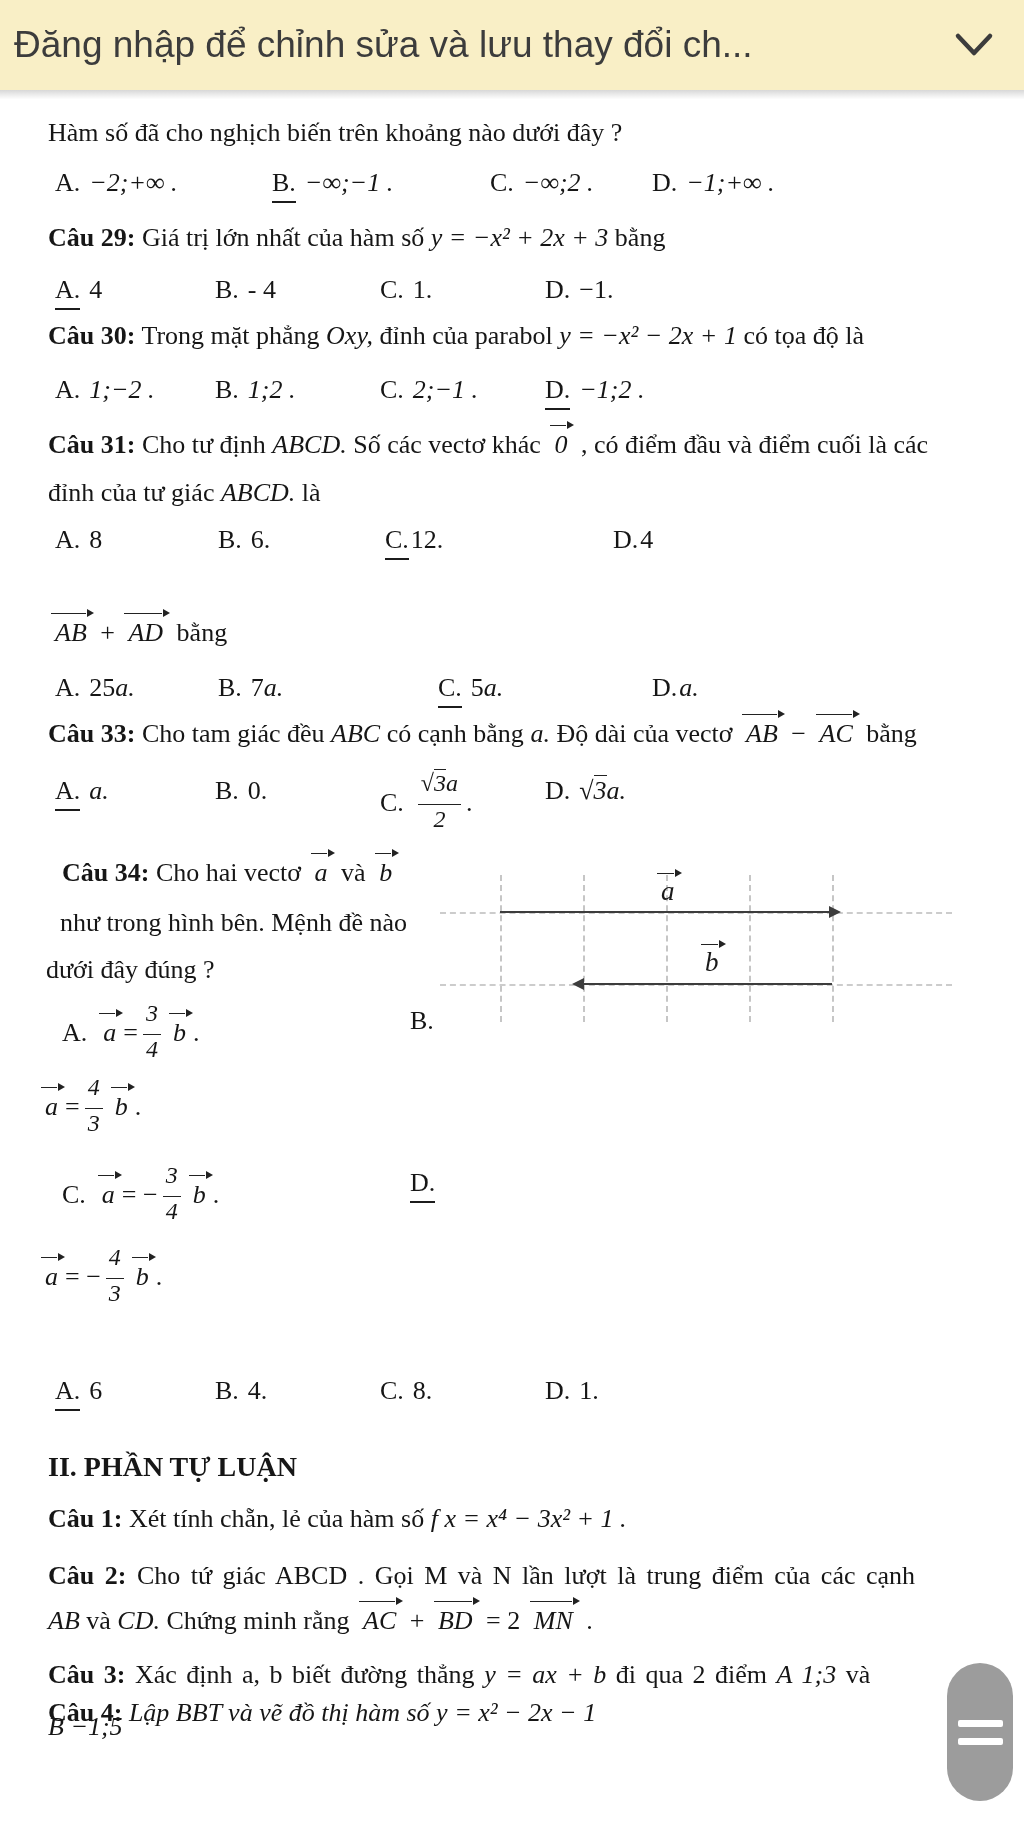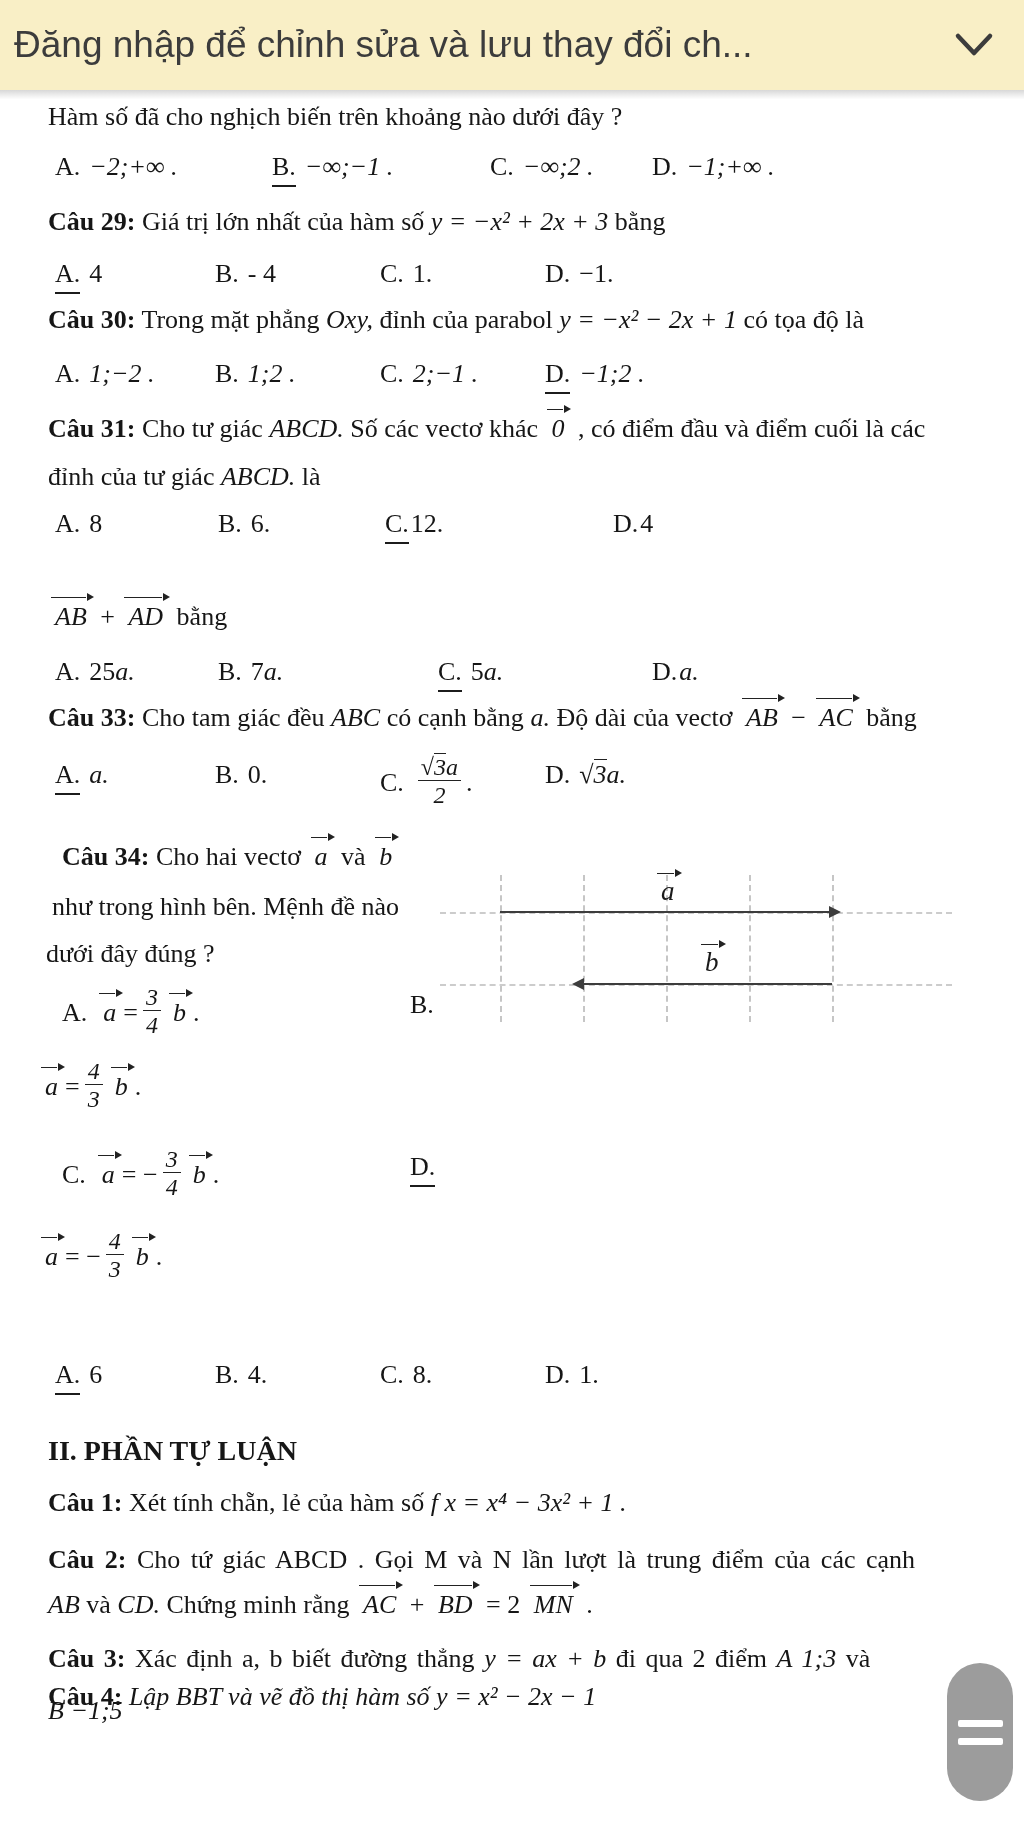--- a/index.html
+++ b/index.html
@@ -8,35 +8,35 @@
   
   .banner{position:absolute;top:0;left:0;width:100%;height:90px;background:#f9efc6;
           display:flex;align-items:center;box-sizing:border-box;padding:0 30px 0 14px;
           font-family:"Liberation Sans",sans-serif;}
   .banner-title{font-size:37px;color:#3c3c3c;flex:1;white-space:nowrap;overflow:hidden;}
   .chev{margin-left:auto;flex:0 0 auto;}
   .edge{position:absolute;top:90px;left:0;width:100%;height:9px;
         background:linear-gradient(#d7d7d7 0%,#ededed 55%,#fdfdfd 100%);}
   
   .doc{position:absolute;inset:0;}
-  .ln{position:absolute;left:48px;font-size:26px;line-height:34px;white-space:nowrap;color:#161616;}
+  .ln{position:absolute;left:48px;font-size:26px;line-height:34px;white-space:nowrap;color:#161616;margin-top:16px;}
   .b{font-weight:bold;}
   .m{font-style:italic;}
   .u{border-bottom:2px solid #1c1c1c;padding-bottom:1px;}
   .letter{display:inline-block;margin-right:9px;}
   .opt{position:absolute;top:0;}
   
   .vec{position:relative;display:inline-block;font-style:italic;margin:0 4px;padding:0 3px;}
   .vec::before{content:"";position:absolute;left:-1px;right:4px;top:-3px;border-top:1.5px solid #222;}
   .vec::after{content:"";position:absolute;right:-4px;top:-7px;width:0;height:0;
               border:4px solid transparent;border-left:7px solid #222;border-right:0;}
   
   .frac{display:inline-flex;flex-direction:column;align-items:center;vertical-align:middle;
         line-height:1.05;font-size:24px;margin:0 5px;transform:translateY(-3px);}
-  .fnum{padding:0 3px 0;border-bottom:1.5px solid #222;font-style:italic;}
+  .fnum{padding:0 3px 8px;border-bottom:1.5px solid #222;font-style:italic;}
   .fden{padding-top:2px;font-style:italic;}
   .radbar{border-top:1.5px solid #222;font-style:italic;}
   .sq{font-style:normal;}
   
   .fig{position:absolute;left:440px;top:875px;width:512px;height:147px;}
   .vd{position:absolute;top:0;bottom:0;width:0;border-left:2px dashed #c6c6c6;}
   .hd{position:absolute;left:0;right:0;height:0;border-top:2px dashed #cccccc;}
   .vline{position:absolute;height:2px;background:#3d3d3d;}
   .vline.a::after{content:"";position:absolute;right:-11px;top:-5px;width:0;height:0;
                   border:6px solid transparent;border-left:12px solid #3d3d3d;border-right:0;}
@@ -98,21 +98,21 @@
     </div>
     <div class="ln" style="top:357px;left:55px;width:950px">
       <span class="opt" style="left:0"><span class="letter">A.</span><span class="m">1;−2 .</span></span>
       <span class="opt" style="left:160px"><span class="letter">B.</span><span class="m">1;2 .</span></span>
       <span class="opt" style="left:325px"><span class="letter">C.</span><span class="m">2;−1 .</span></span>
       <span class="opt" style="left:490px"><span class="letter u">D.</span><span class="m">−1;2 .</span></span>
     </div>
 
     <div class="ln" style="top:412px">
       <span class="b">Câu 31:</span>
-      <span>Cho tư giác</span>
+      <span>Cho tư định</span>
       <span class="m">ABCD.</span>
       <span>Số các vectơ khác</span>
       <span class="vec">0</span>
       <span>, có điểm đầu và điểm cuối là các</span>
     </div>
     <div class="ln" style="top:460px">
       <span>đỉnh của tư giác</span>
       <span class="m">ABCD.</span>
       <span>là</span>
     </div>
@@ -160,21 +160,21 @@
       <span class="opt" style="left:490px"><span class="letter">D.</span><span class="sq">√</span><span class="radbar">3</span><span class="m">a.</span></span>
     </div>
 
     <div class="ln" style="top:840px;left:62px">
       <span class="b">Câu 34:</span>
       <span>Cho hai vectơ</span>
       <span class="vec">a</span>
       <span>và</span>
       <span class="vec">b</span>
     </div>
-    <div class="ln" style="top:890px;left:52px">
+    <div class="ln" style="top:890px;left:60px">
       <span>như trong hình bên. Mệnh đề nào</span>
     </div>
     <div class="ln" style="top:937px;left:46px">
       <span>dưới đây đúng ?</span>
     </div>
 
     <div class="fig">
       <span class="vd" style="left:60px"></span>
       <span class="vd" style="left:143px"></span>
       <span class="vd" style="left:226px"></span>

